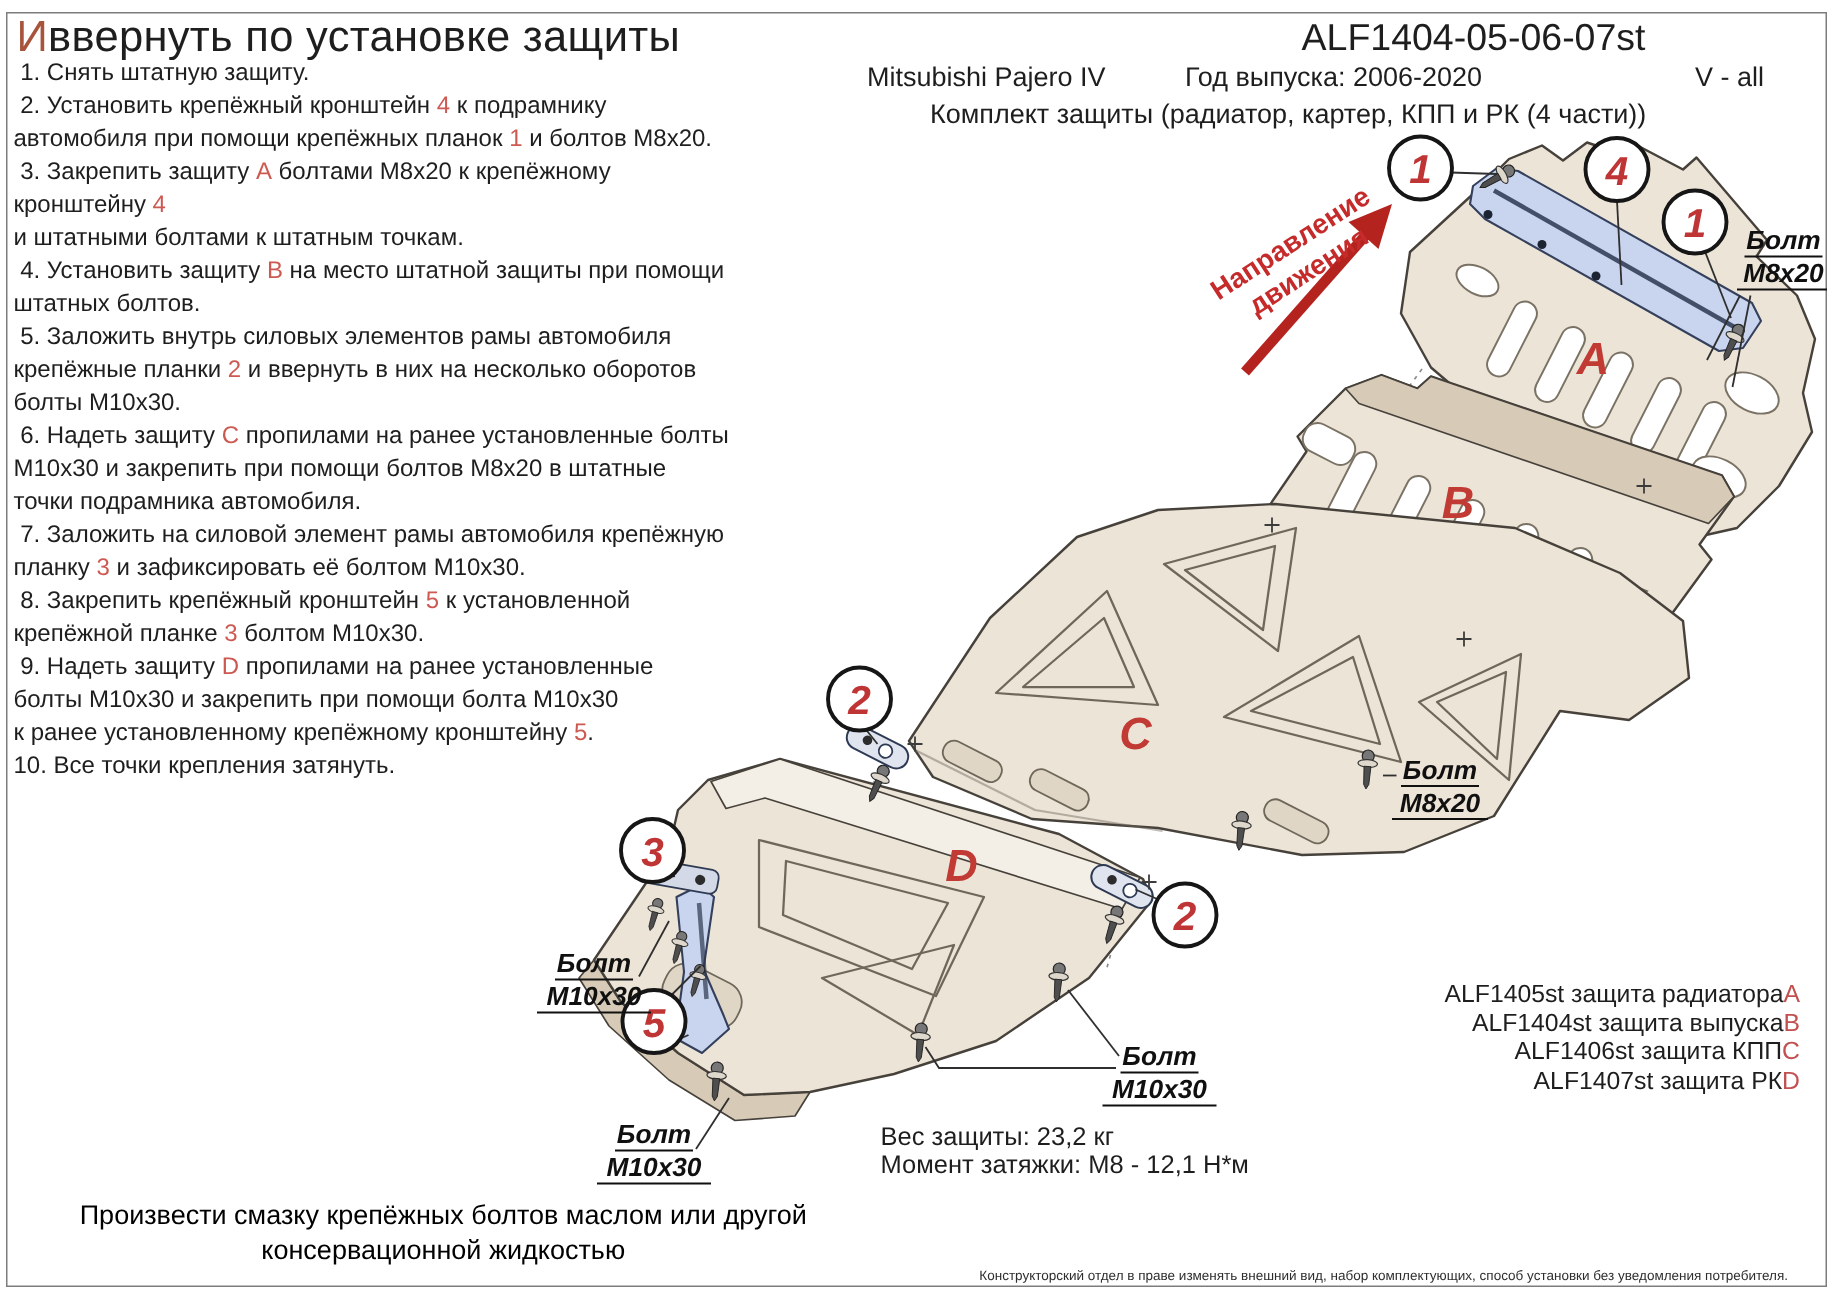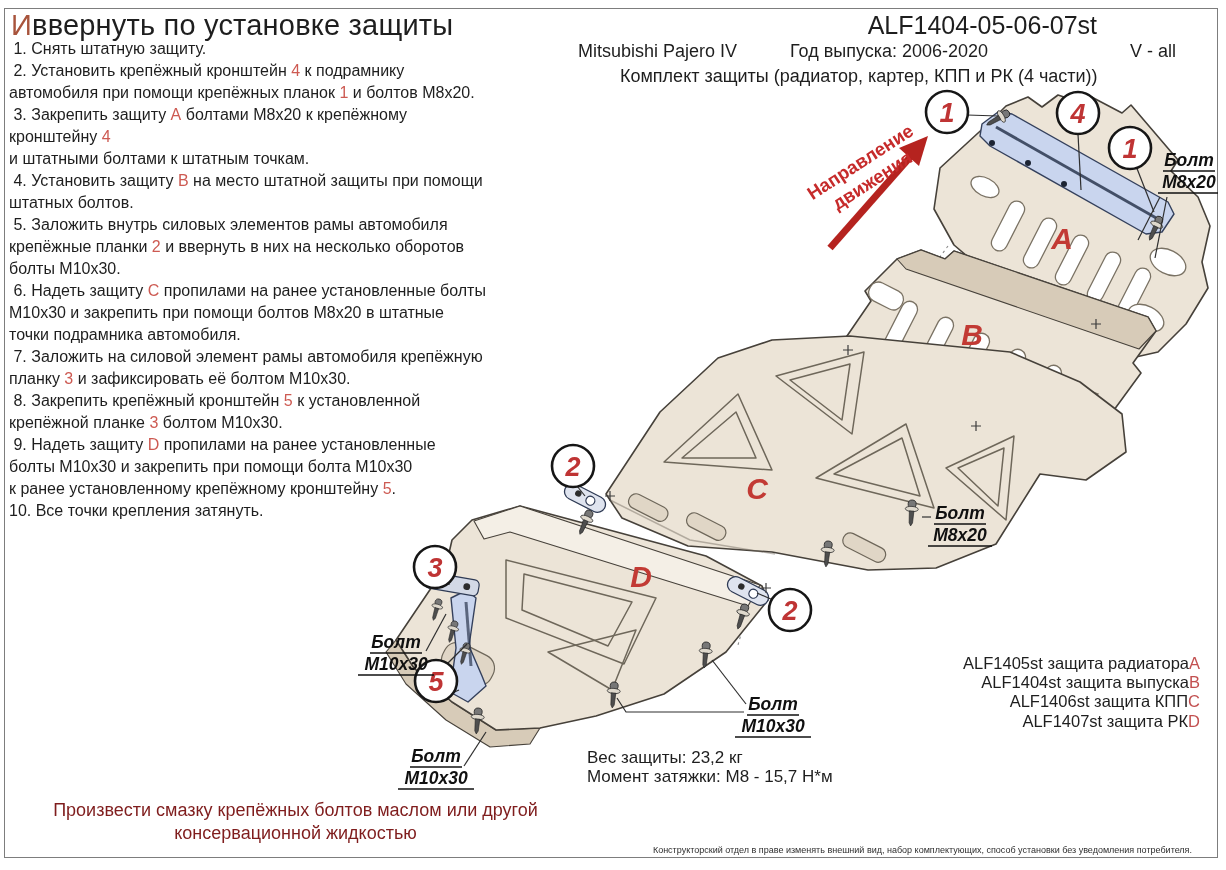--- a/index.html
+++ b/index.html
@@ -11,21 +11,21 @@
   .title{position:absolute;left:11px;top:9px;font-size:29px;white-space:nowrap;letter-spacing:.2px}
   .title .accent{color:#a8543c}
   .hdr-part{position:absolute;left:697px;top:11px;width:400px;text-align:right;font-size:25px}
   .hdr-vehicle{position:absolute;left:578px;top:41px;font-size:18px;white-space:nowrap}
   .hdr-year{position:absolute;left:790px;top:41px;font-size:18px;white-space:nowrap}
   .hdr-version{position:absolute;left:1130px;top:41px;font-size:18px;white-space:nowrap}
   .hdr-kit{position:absolute;left:620px;top:66px;width:560px;font-size:18px}
   .instructions{position:absolute;left:9px;top:38px;width:556px;font-size:16px;line-height:22px;white-space:pre-wrap}
   .instr{margin:0}
   .ref{color:#cd5a52}
-  .note-red{position:absolute;left:28px;top:799px;width:535px;text-align:center;font-size:18px;line-height:23px;color:#7f1d1d}
+  .note-red{position:absolute;left:28px;top:799px;width:535px;text-align:center;font-size:18px;line-height:23px;color:#000000}
   .specs{position:absolute;left:587px;top:748px;font-size:17px;line-height:19.4px;white-space:nowrap}
   .spec-row .b{font-weight:400}
   .kit{position:absolute;left:960px;top:654px;width:240px;font-size:16.5px;line-height:19.2px}
   .kit-row{display:flex;justify-content:flex-end}
   .kit-letter{color:#c25050}
   .disclaimer{position:absolute;left:536px;top:845px;width:656px;text-align:right;font-size:9px;color:#2e2e2e}
   svg.diagram{position:absolute;left:330px;top:85px}
 
   
   .plate{fill:#ece4d7;stroke:#46413a;stroke-width:1.6;stroke-linejoin:round}
@@ -60,21 +60,21 @@
 <div class="hdr-year">Год выпуска: 2006-2020</div>
 <div class="hdr-version">V - all</div>
 <div class="hdr-kit">Комплект защиты (радиатор, картер, КПП и РК (4 части))</div>
 
 <div class="instructions"><div class="instr"><span> 1. Снять штатную защиту.</span></div><div class="instr"><span> 2. Установить крепёжный кронштейн </span><span class="ref">4</span><span> к подрамнику</span><br><span>автомобиля при помощи крепёжных планок </span><span class="ref">1</span><span> и болтов М8х20.</span></div><div class="instr"><span> 3. Закрепить защиту </span><span class="ref">А</span><span> болтами М8х20 к крепёжному</span><br><span>кронштейну </span><span class="ref">4</span><br><span>и штатными болтами к штатным точкам.</span></div><div class="instr"><span> 4. Установить защиту </span><span class="ref">В</span><span> на место штатной защиты при помощи</span><br><span>штатных болтов.</span></div><div class="instr"><span> 5. Заложить внутрь силовых элементов рамы автомобиля</span><br><span>крепёжные планки </span><span class="ref">2</span><span> и ввернуть в них на несколько оборотов</span><br><span>болты М10х30.</span></div><div class="instr"><span> 6. Надеть защиту </span><span class="ref">С</span><span> пропилами на ранее установленные болты</span><br><span>М10х30 и закрепить при помощи болтов М8х20 в штатные</span><br><span>точки подрамника автомобиля.</span></div><div class="instr"><span> 7. Заложить на силовой элемент рамы автомобиля крепёжную</span><br><span>планку </span><span class="ref">3</span><span> и зафиксировать её болтом М10х30.</span></div><div class="instr"><span> 8. Закрепить крепёжный кронштейн </span><span class="ref">5</span><span> к установленной</span><br><span>крепёжной планке </span><span class="ref">3</span><span> болтом М10х30.</span></div><div class="instr"><span> 9. Надеть защиту </span><span class="ref">D</span><span> пропилами на ранее установленные</span><br><span>болты М10х30 и закрепить при помощи болта М10х30</span><br><span>к ранее установленному крепёжному кронштейну </span><span class="ref">5</span><span>.</span></div><div class="instr"><span>10. Все точки крепления затянуть.</span></div></div>
 
 <div class="note-red">Произвести смазку крепёжных болтов маслом или другой консервационной жидкостью</div>
 
 <div class="specs">
     <div class="spec-row"><span>Вес защиты: </span><span class="b">23,2 кг</span></div>
-    <div class="spec-row"><span>Момент затяжки: </span><span>М8 - 15,7 Н*м</span></div>
+    <div class="spec-row"><span>Момент затяжки: </span><span>М8 - 12,1 Н*м</span></div>
   </div>
 
 <div class="kit">
     <div>
       <div class="kit-row">
         <span class="kit-name">ALF1405st защита радиатора</span>
         <span class="kit-letter">A</span>
       </div>
       <div class="kit-row">
         <span class="kit-name">ALF1404st защита выпуска</span>

